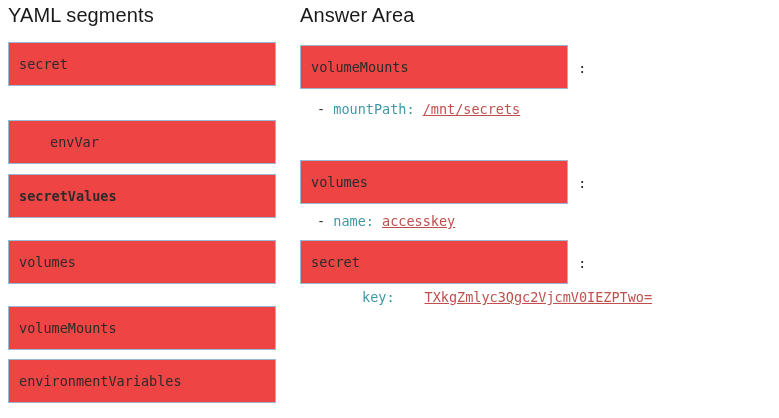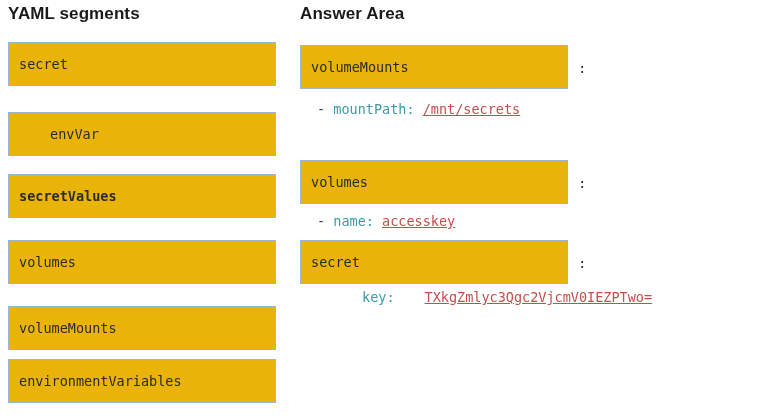--- a/index.html
+++ b/index.html
@@ -18,53 +18,53 @@
 
   .stage {
     position: absolute;
     inset: 0;
   }
 
   
   .col-heading {
     position: absolute;
     font-family: "Liberation Sans", sans-serif;
-    font-weight: bold;
-    font-size: 17px;
+    font-weight: normal;
+    font-size: 20px;
     color: #1a1a1a;
     letter-spacing: 0.1px;
     white-space: nowrap;
   }
   #heading-left  { left: 8px;   top: 4px; }
   #heading-right { left: 300px; top: 4px; }
 
   
   .seg-box {
     position: absolute;
     box-sizing: border-box;
     border: 1px solid #9ab8d4;
-    background: #eab308;
+    background: #ef4444;
     display: flex;
     align-items: center;
     padding-left: 10px;
     font-family: "DejaVu Sans Mono", monospace;
     font-size: 13.5px;
     color: #2b2b2b;
     letter-spacing: 0px;
     white-space: nowrap;
   }
 
   
   .left-box {
     left: 8px;
     width: 268px;
     height: 44px;
   }
   #seg-secret      { top: 42px;  }
-  #seg-envvar      { top: 112px; padding-left: 41px; }
+  #seg-envvar      { top: 120px; padding-left: 41px; }
   #seg-secretvals  { top: 174px; font-weight: bold; }
   #seg-volumes     { top: 240px; }
   #seg-volmounts   { top: 306px; }
   #seg-envvars     { top: 359px; }
 
   
   .answer-box {
     left: 300px;
     width: 268px;
     height: 44px;

